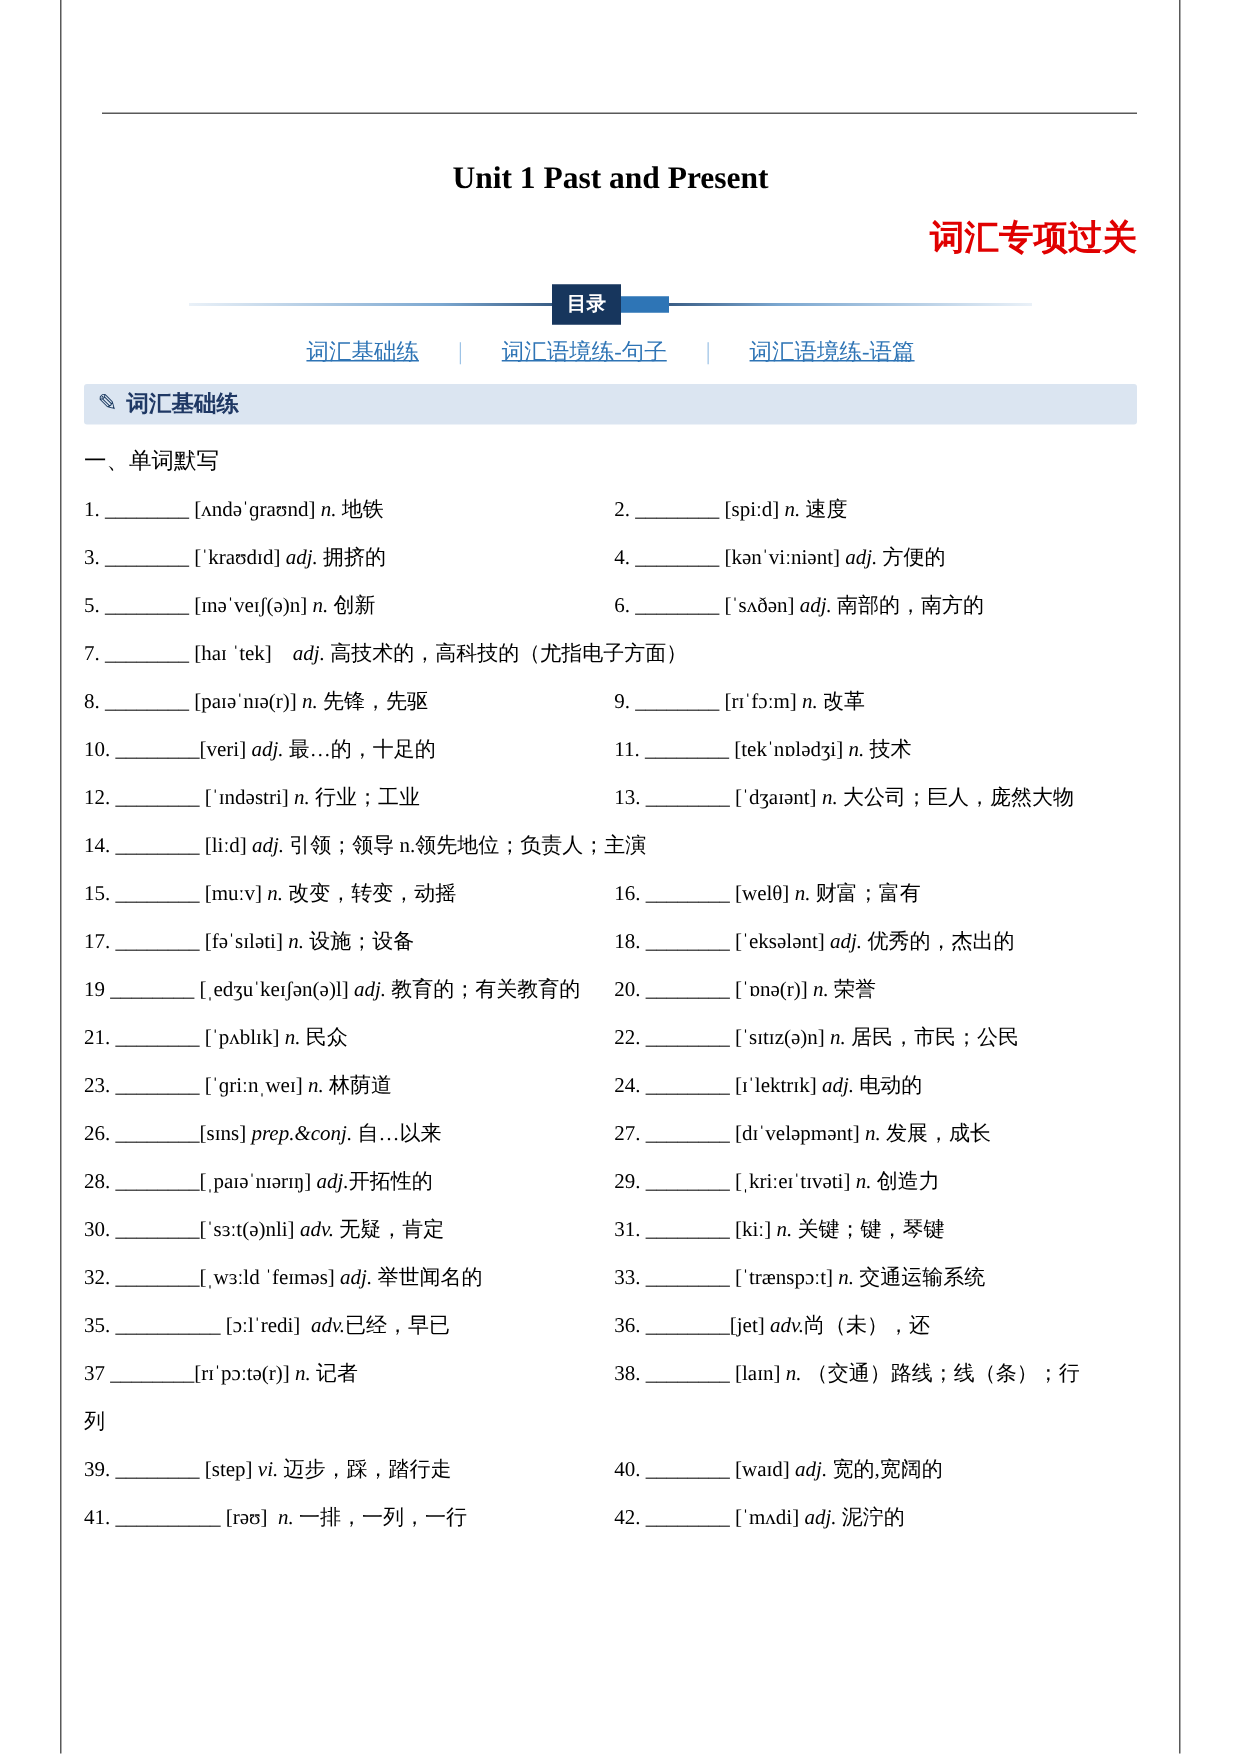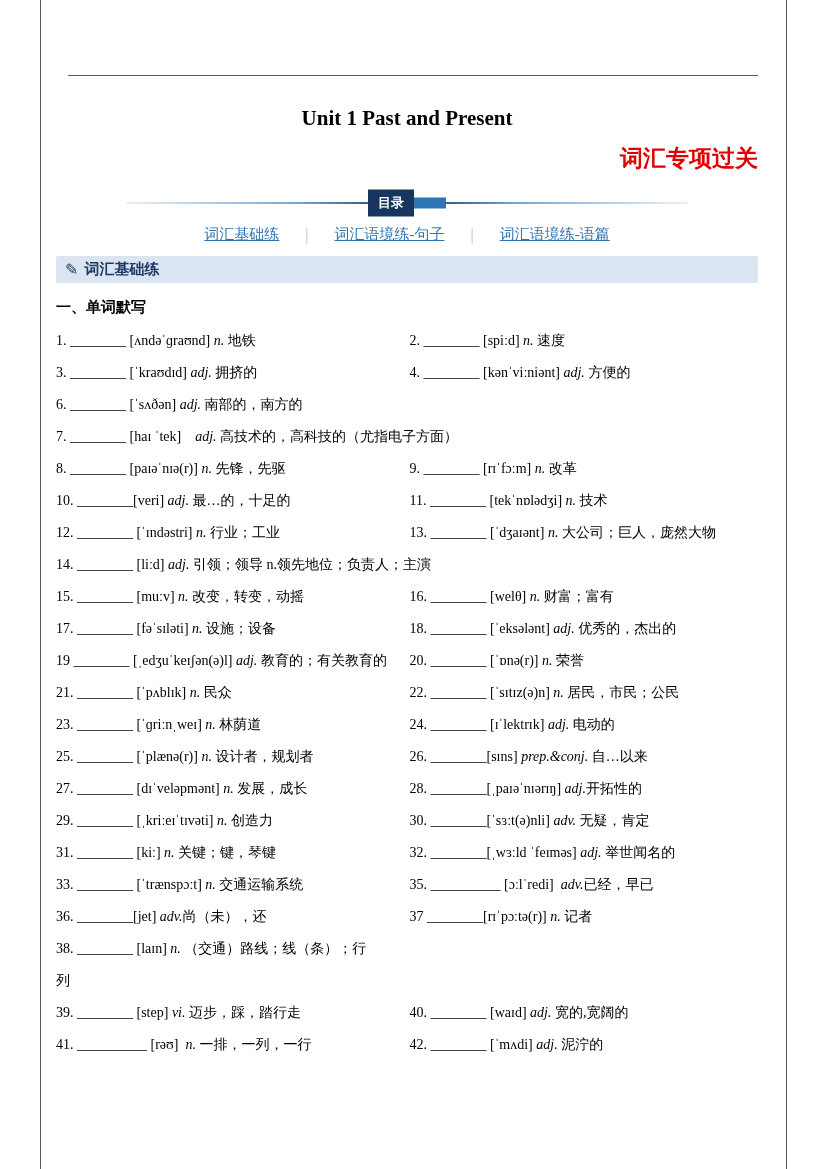--- a/index.html
+++ b/index.html
@@ -31,21 +31,21 @@
 
   .nav{margin-top:13px;display:flex;justify-content:center;align-items:center;gap:26px;font-size:15px;}
   .nav a{color:var(--link);text-decoration:underline;cursor:pointer;white-space:nowrap;}
   .nav .sep{color:#9dc3e6;font-size:16px;}
 
   .section-bar{margin-top:12px;height:27px;background:var(--bar_bg);display:flex;align-items:center;
     gap:6px;padding:0 9px;border-radius:2px;}
   .section-bar .icon{color:var(--toc_dark);font-size:16px;line-height:1;}
   .section-bar .label{font-weight:bold;font-size:15px;color:#1f3864;}
 
-  .subsection{margin:15px 0 0;font-size:15px;font-weight:bold;}
+  .subsection{margin:15px 0 0;font-size:15px;font-weight:normal;}
 
   .words{margin-top:8px;display:grid;grid-template-columns:1fr 1fr;column-gap:5px;}
   .word{height:32px;line-height:32px;font-size:14px;white-space:pre;overflow:visible;}
   .word.full{grid-column:1 / -1;}
   .word .pos{font-style:italic;}
 
   .footer{margin-top:26px;text-align:center;font-size:12px;letter-spacing:1px;}
 </style>
 </head>
 <body>
@@ -80,40 +80,40 @@
     <span class="label">词汇基础练</span>
   </div>
 
   <div class="subsection">一、单词默写</div>
 
   <div class="words">
       <div class="word"><span>1.</span><span class="blank"> ________ </span><span class="ph">[ʌndəˈɡraʊnd] </span><span class="pos">n.</span><span class="meaning"> 地铁</span></div>
       <div class="word"><span>2.</span><span class="blank"> ________ </span><span class="ph">[spiːd] </span><span class="pos">n.</span><span class="meaning"> 速度</span></div>
       <div class="word"><span>3.</span><span class="blank"> ________ </span><span class="ph">[ˈkraʊdɪd] </span><span class="pos">adj.</span><span class="meaning"> 拥挤的</span></div>
       <div class="word"><span>4.</span><span class="blank"> ________ </span><span class="ph">[kənˈviːniənt] </span><span class="pos">adj.</span><span class="meaning"> 方便的</span></div>
+      <div class="word"><span>5.</span><span class="blank"> ________ </span><span class="ph">[ɪnəˈveɪʃ(ə)n] </span><span class="pos">n.</span><span class="meaning"> 创新</span></div>
       <div class="word"><span>6.</span><span class="blank"> ________ </span><span class="ph">[ˈsʌðən] </span><span class="pos">adj.</span><span class="meaning"> 南部的，南方的</span></div>
       <div class="word full"><span>7.</span><span class="blank"> ________ </span><span class="ph">[haɪ ˈtek]    </span><span class="pos">adj.</span><span class="meaning"> 高技术的，高科技的（尤指电子方面）</span></div>
       <div class="word"><span>8.</span><span class="blank"> ________ </span><span class="ph">[paɪəˈnɪə(r)] </span><span class="pos">n.</span><span class="meaning"> 先锋，先驱</span></div>
       <div class="word"><span>9.</span><span class="blank"> ________ </span><span class="ph">[rɪˈfɔːm] </span><span class="pos">n.</span><span class="meaning"> 改革</span></div>
       <div class="word"><span>10.</span><span class="blank"> ________</span><span class="ph">[veri] </span><span class="pos">adj.</span><span class="meaning"> 最…的，十足的</span></div>
       <div class="word"><span>11.</span><span class="blank"> ________ </span><span class="ph">[tekˈnɒlədʒi] </span><span class="pos">n.</span><span class="meaning"> 技术</span></div>
       <div class="word"><span>12.</span><span class="blank"> ________ </span><span class="ph">[ˈɪndəstri] </span><span class="pos">n.</span><span class="meaning"> 行业；工业</span></div>
       <div class="word"><span>13.</span><span class="blank"> ________ </span><span class="ph">[ˈdʒaɪənt] </span><span class="pos">n.</span><span class="meaning"> 大公司；巨人，庞然大物</span></div>
       <div class="word full"><span>14.</span><span class="blank"> ________ </span><span class="ph">[liːd] </span><span class="pos">adj.</span><span class="meaning"> 引领；领导 n.领先地位；负责人；主演</span></div>
       <div class="word"><span>15.</span><span class="blank"> ________ </span><span class="ph">[muːv] </span><span class="pos">n.</span><span class="meaning"> 改变，转变，动摇</span></div>
       <div class="word"><span>16.</span><span class="blank"> ________ </span><span class="ph">[welθ] </span><span class="pos">n.</span><span class="meaning"> 财富；富有</span></div>
       <div class="word"><span>17.</span><span class="blank"> ________ </span><span class="ph">[fəˈsɪləti] </span><span class="pos">n.</span><span class="meaning"> 设施；设备</span></div>
       <div class="word"><span>18.</span><span class="blank"> ________ </span><span class="ph">[ˈeksələnt] </span><span class="pos">adj.</span><span class="meaning"> 优秀的，杰出的</span></div>
       <div class="word"><span>19</span><span class="blank"> ________ </span><span class="ph">[ˌedʒuˈkeɪʃən(ə)l] </span><span class="pos">adj.</span><span class="meaning"> 教育的；有关教育的</span></div>
       <div class="word"><span>20.</span><span class="blank"> ________ </span><span class="ph">[ˈɒnə(r)] </span><span class="pos">n.</span><span class="meaning"> 荣誉</span></div>
       <div class="word"><span>21.</span><span class="blank"> ________ </span><span class="ph">[ˈpʌblɪk] </span><span class="pos">n.</span><span class="meaning"> 民众</span></div>
       <div class="word"><span>22.</span><span class="blank"> ________ </span><span class="ph">[ˈsɪtɪz(ə)n] </span><span class="pos">n.</span><span class="meaning"> 居民，市民；公民</span></div>
       <div class="word"><span>23.</span><span class="blank"> ________ </span><span class="ph">[ˈɡriːnˌweɪ] </span><span class="pos">n.</span><span class="meaning"> 林荫道</span></div>
       <div class="word"><span>24.</span><span class="blank"> ________ </span><span class="ph">[ɪˈlektrɪk] </span><span class="pos">adj.</span><span class="meaning"> 电动的</span></div>
-      <div class="word"><span>25.</span><span class="blank"> ________ </span><span class="ph">[ˈplænə(r)] </span><span class="pos">n.</span><span class="meaning"> 设计者，规划者</span></div>
       <div class="word"><span>26.</span><span class="blank"> ________</span><span class="ph">[sɪns] </span><span class="pos">prep.&amp;conj.</span><span class="meaning"> 自…以来</span></div>
       <div class="word"><span>27.</span><span class="blank"> ________ </span><span class="ph">[dɪˈveləpmənt] </span><span class="pos">n.</span><span class="meaning"> 发展，成长</span></div>
       <div class="word"><span>28.</span><span class="blank"> ________</span><span class="ph">[ˌpaɪəˈnɪərɪŋ] </span><span class="pos">adj.</span><span class="meaning">开拓性的</span></div>
       <div class="word"><span>29.</span><span class="blank"> ________ </span><span class="ph">[ˌkriːeɪˈtɪvəti] </span><span class="pos">n.</span><span class="meaning"> 创造力</span></div>
       <div class="word"><span>30.</span><span class="blank"> ________</span><span class="ph">[ˈsɜːt(ə)nli] </span><span class="pos">adv.</span><span class="meaning"> 无疑，肯定</span></div>
       <div class="word"><span>31.</span><span class="blank"> ________ </span><span class="ph">[kiː] </span><span class="pos">n.</span><span class="meaning"> 关键；键，琴键</span></div>
       <div class="word"><span>32.</span><span class="blank"> ________</span><span class="ph">[ˌwɜːld ˈfeɪməs] </span><span class="pos">adj.</span><span class="meaning"> 举世闻名的</span></div>
       <div class="word"><span>33.</span><span class="blank"> ________ </span><span class="ph">[ˈtrænspɔːt] </span><span class="pos">n.</span><span class="meaning"> 交通运输系统</span></div>
       <div class="word"><span>35.</span><span class="blank"> __________ </span><span class="ph">[ɔːlˈredi]  </span><span class="pos">adv.</span><span class="meaning">已经，早已</span></div>
       <div class="word"><span>36.</span><span class="blank"> ________</span><span class="ph">[jet] </span><span class="pos">adv.</span><span class="meaning">尚（未），还</span></div>

